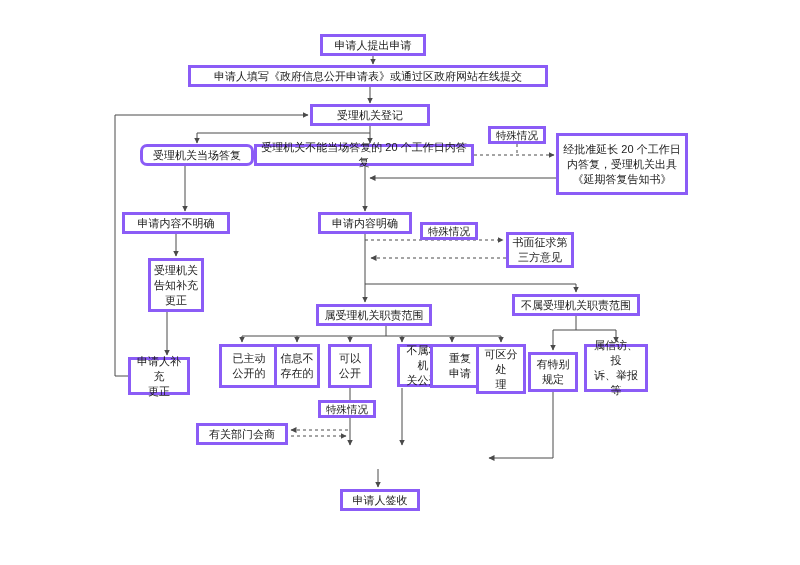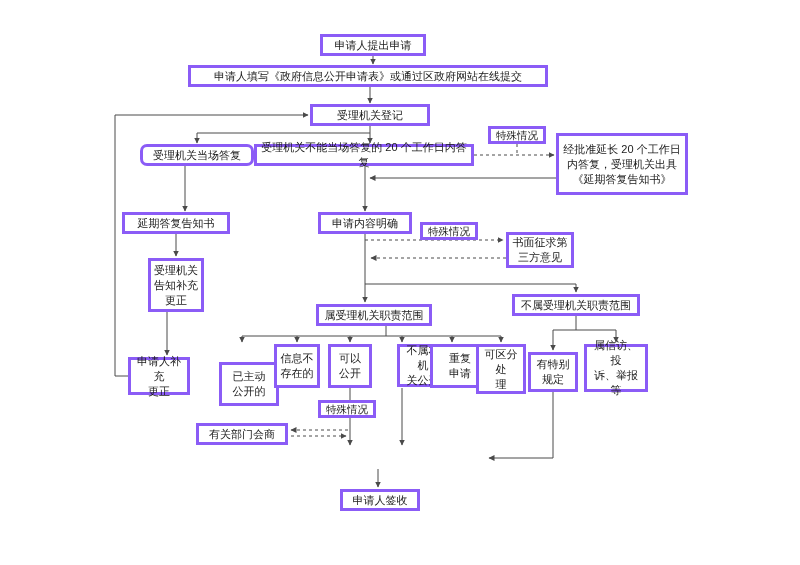--- a/index.html
+++ b/index.html
@@ -101,41 +101,41 @@
   <div class="node" style="left:140px;top:144px;width:114px;height:22px;border-radius:7px;">受理机关当场答复</div>
 
   <div class="node" style="left:254px;top:144px;width:220px;height:22px;">受理机关不能当场答复的 20 个工作日内答复</div>
 
   <div class="node tag" style="left:488px;top:126px;width:58px;height:18px;">特殊情况</div>
 
   <div class="node" style="left:556px;top:133px;width:132px;height:62px;">经批准延长 20 个工作日
 内答复，受理机关出具
 《延期答复告知书》</div>
 
-  <div class="node" style="left:122px;top:212px;width:108px;height:22px;">延期答复告知书</div>
+  <div class="node" style="left:122px;top:212px;width:108px;height:22px;">申请内容不明确</div>
 
   <div class="node" style="left:318px;top:212px;width:94px;height:22px;">申请内容明确</div>
 
   <div class="node tag" style="left:420px;top:222px;width:58px;height:18px;">特殊情况</div>
 
   <div class="node" style="left:506px;top:232px;width:68px;height:36px;">书面征求第
 三方意见</div>
 
   <div class="node" style="left:148px;top:258px;width:56px;height:54px;">受理机关
 告知补充
 更正</div>
 
   <div class="node" style="left:316px;top:304px;width:116px;height:22px;">属受理机关职责范围</div>
 
   <div class="node" style="left:512px;top:294px;width:128px;height:22px;">不属受理机关职责范围</div>
 
   <div class="node" style="left:128px;top:357px;width:62px;height:38px;">申请人补充
 更正</div>
 
-  <div class="node" style="left:219px;top:362px;width:60px;height:44px;">已主动
+  <div class="node" style="left:219px;top:344px;width:60px;height:44px;">已主动
 公开的</div>
 
   <div class="node" style="left:274px;top:344px;width:46px;height:44px;">信息不
 存在的</div>
 
   <div class="node" style="left:328px;top:344px;width:44px;height:44px;">可以
 公开</div>
 
   <div class="node" style="left:397px;top:344px;width:52px;height:43px;">不属本机
 关公开</div>

